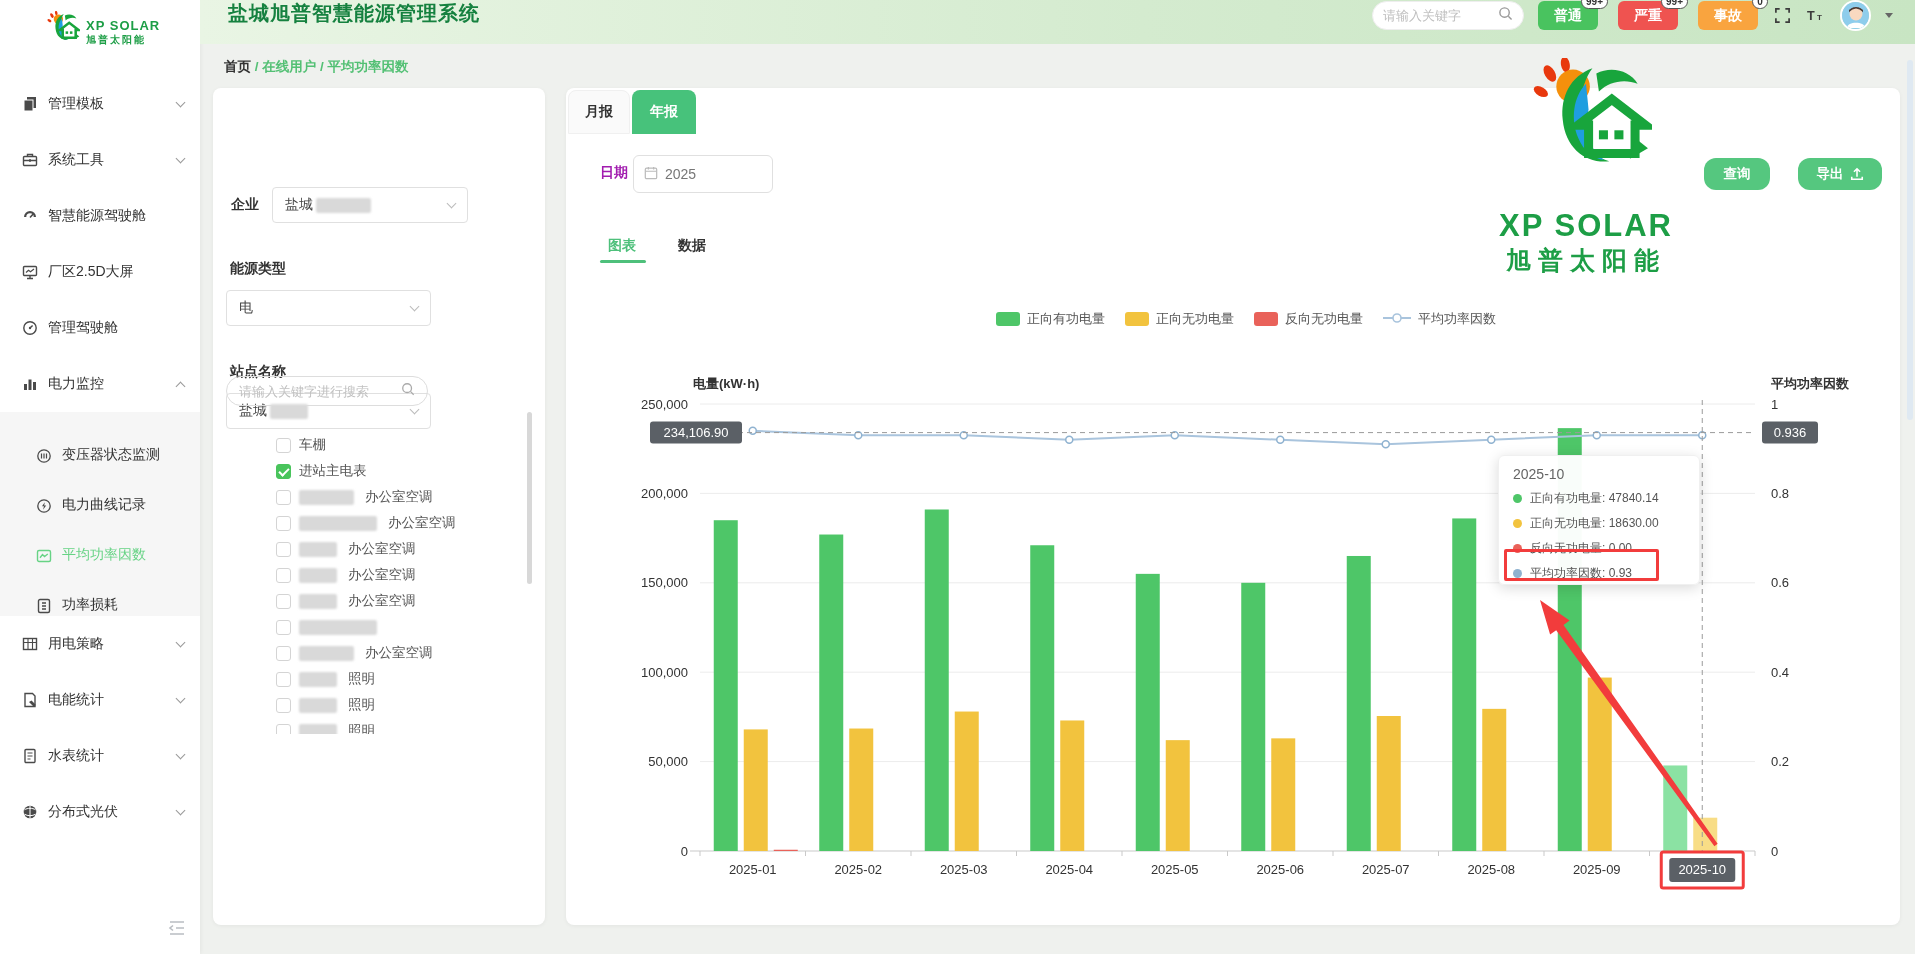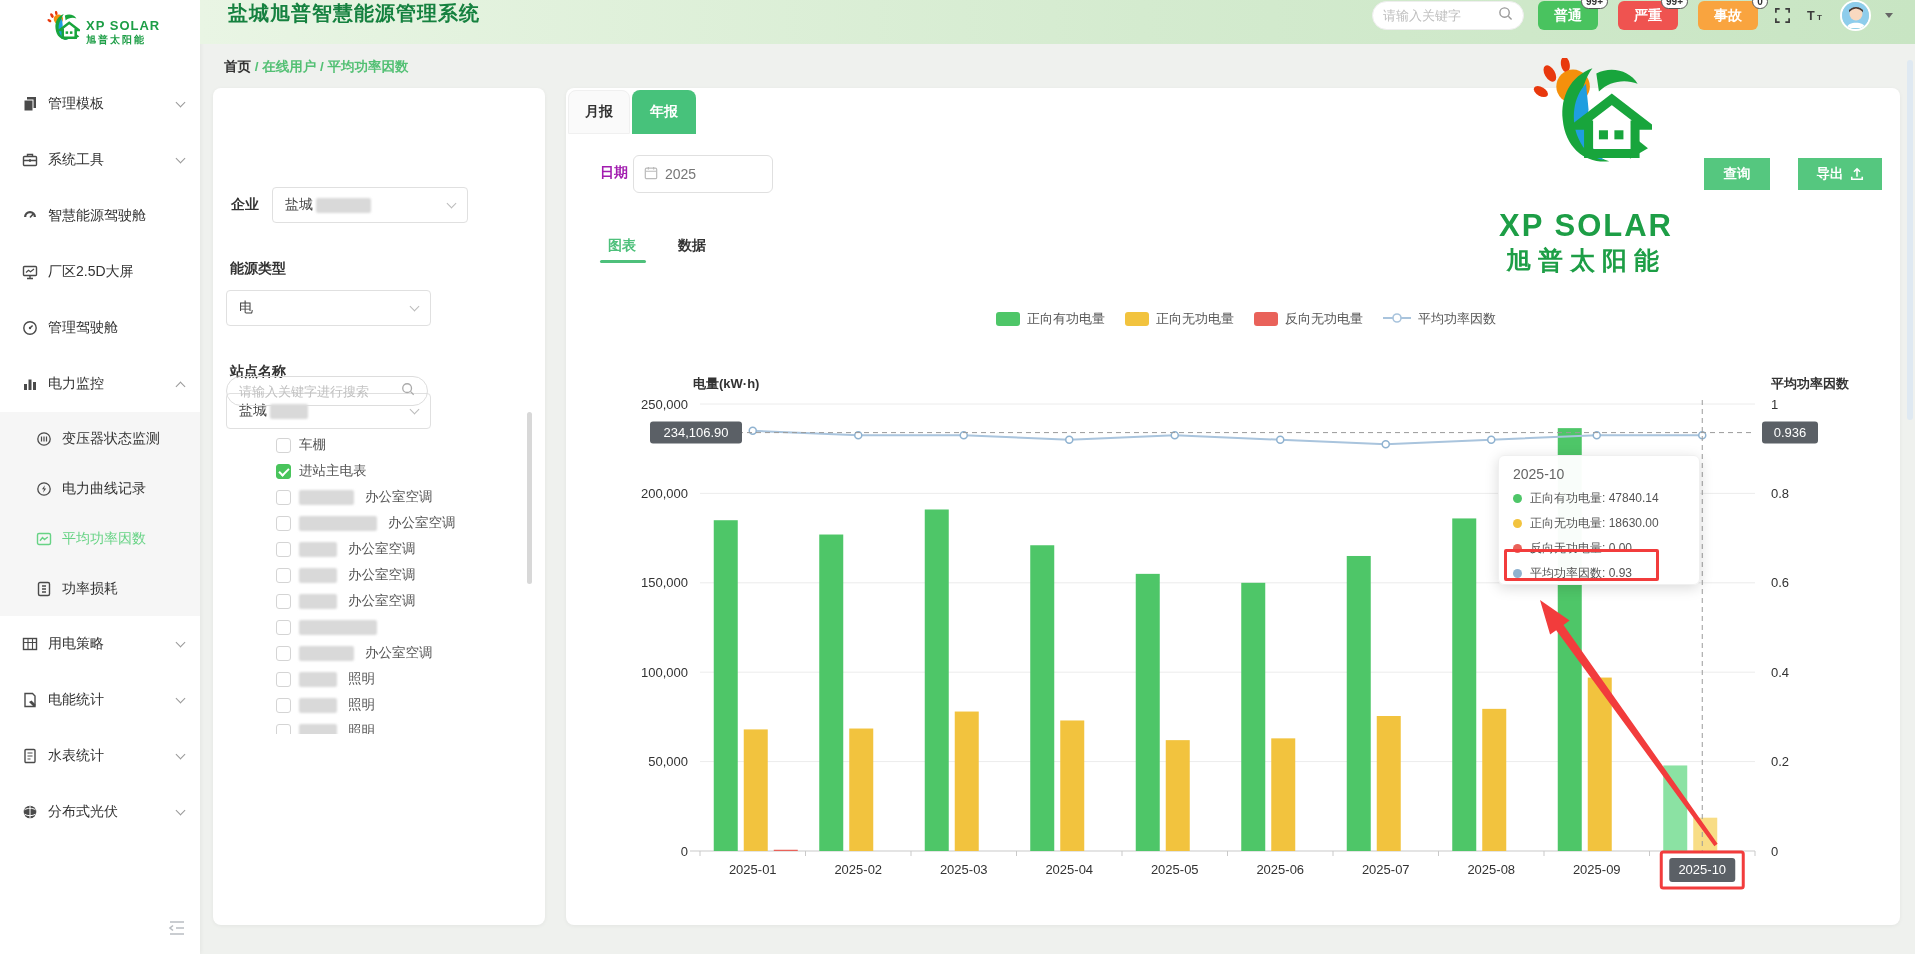--- a/index.html
+++ b/index.html
@@ -31,21 +31,21 @@
   .side-logo-title { font-size:13px; font-weight:bold; color:#1d9e46; letter-spacing:1px; }
   .side-logo-sub { font-size:10px; font-weight:bold; color:#1d9e46; letter-spacing:2px; }
   .menu { margin-top:18px; }
   .menu-item { height:56px; display:flex; align-items:center; padding:0 16px 0 22px; cursor:pointer; color:#333; }
   .mi-icon { width:16px; height:16px; color:#4a4a4a; flex:none; }
   .mi-label { font-size:14px; margin-left:10px; flex:1; white-space:nowrap; }
   .chev { width:7px; height:7px; border-right:1.5px solid #999; border-bottom:1.5px solid #999;
     transform:rotate(45deg); margin-top:-3px; flex:none; }
   .chev.up { transform:rotate(-135deg); margin-top:4px; }
   .submenu { background:#f6f6f6; padding:2px 0; }
-  .submenu-item { height:50px; display:flex; align-items:center; padding-left:36px; cursor:pointer; color:#333; }
+  .submenu-item { height:50px; display:flex; align-items:flex-end; padding-left:36px; cursor:pointer; color:#333; }
   .submenu-item .mi-label { font-size:14px; }
   .submenu-item.active { color:#67d385; }
   .submenu-item.active .mi-icon { color:#67d385; }
   .collapse-ic { position:absolute; left:168px; top:920px; color:#b9bdc2; }
 
   
   .breadcrumb { position:absolute; left:224px; top:58px; font-size:13.5px; font-weight:bold; }
   .breadcrumb .bc0 { color:#333; }
   .breadcrumb .sep, .breadcrumb .bc { color:#53c074; }
 
@@ -82,21 +82,21 @@
   .rtab.inactive { background:#fafafa; border:1px solid #f0f0f0; color:#333; }
   .rtab.active { background:#47c27b; color:#fff; }
   .date-label { position:absolute; left:34px; top:76px; font-size:14px; font-weight:bold; color:#a21caf; }
   .date-input { position:absolute; left:67px; top:67px; width:140px; height:38px; border:1px solid #e0e0e0;
     border-radius:6px; display:flex; align-items:center; padding:0 10px; gap:7px; font-size:14px; color:#777; cursor:pointer; }
   .vtab { position:absolute; top:149px; font-size:14px; font-weight:bold; cursor:pointer; }
   .vtab.active { color:#4ec07b; }
   .vtab.inactive { color:#333; }
   .vtab-underline { position:absolute; left:34px; top:172px; width:46px; height:3px; background:#4ec07b; border-radius:2px; }
   .btn { position:absolute; top:70px; height:32px; background:#55c77f; color:#fff; font-size:13.5px; font-weight:bold;
-    border:none; border-radius:0; cursor:pointer; display:flex; align-items:center; justify-content:center; gap:6px; }
+    border:none; border-radius:12px; cursor:pointer; display:flex; align-items:center; justify-content:center; gap:6px; }
   .btn-query { left:1138px; width:66px; }
   .btn-export { left:1232px; width:84px; }
 
   .watermark { position:absolute; left:900px; top:-30px; width:240px; text-align:center; pointer-events:none; }
   .wm-title { font-size:31px; font-weight:bold; color:#1d9e46; letter-spacing:2px; margin-top:4px; }
   .wm-sub { font-size:25px; font-weight:bold; color:#1d9e46; letter-spacing:7px; }
 
   .legend { position:absolute; left:430px; top:222px; display:flex; align-items:center; gap:20px; }
   .lg-item { display:flex; align-items:center; gap:7px; cursor:pointer; }
   .lg-swatch { width:24px; height:14px; border-radius:3px; }

